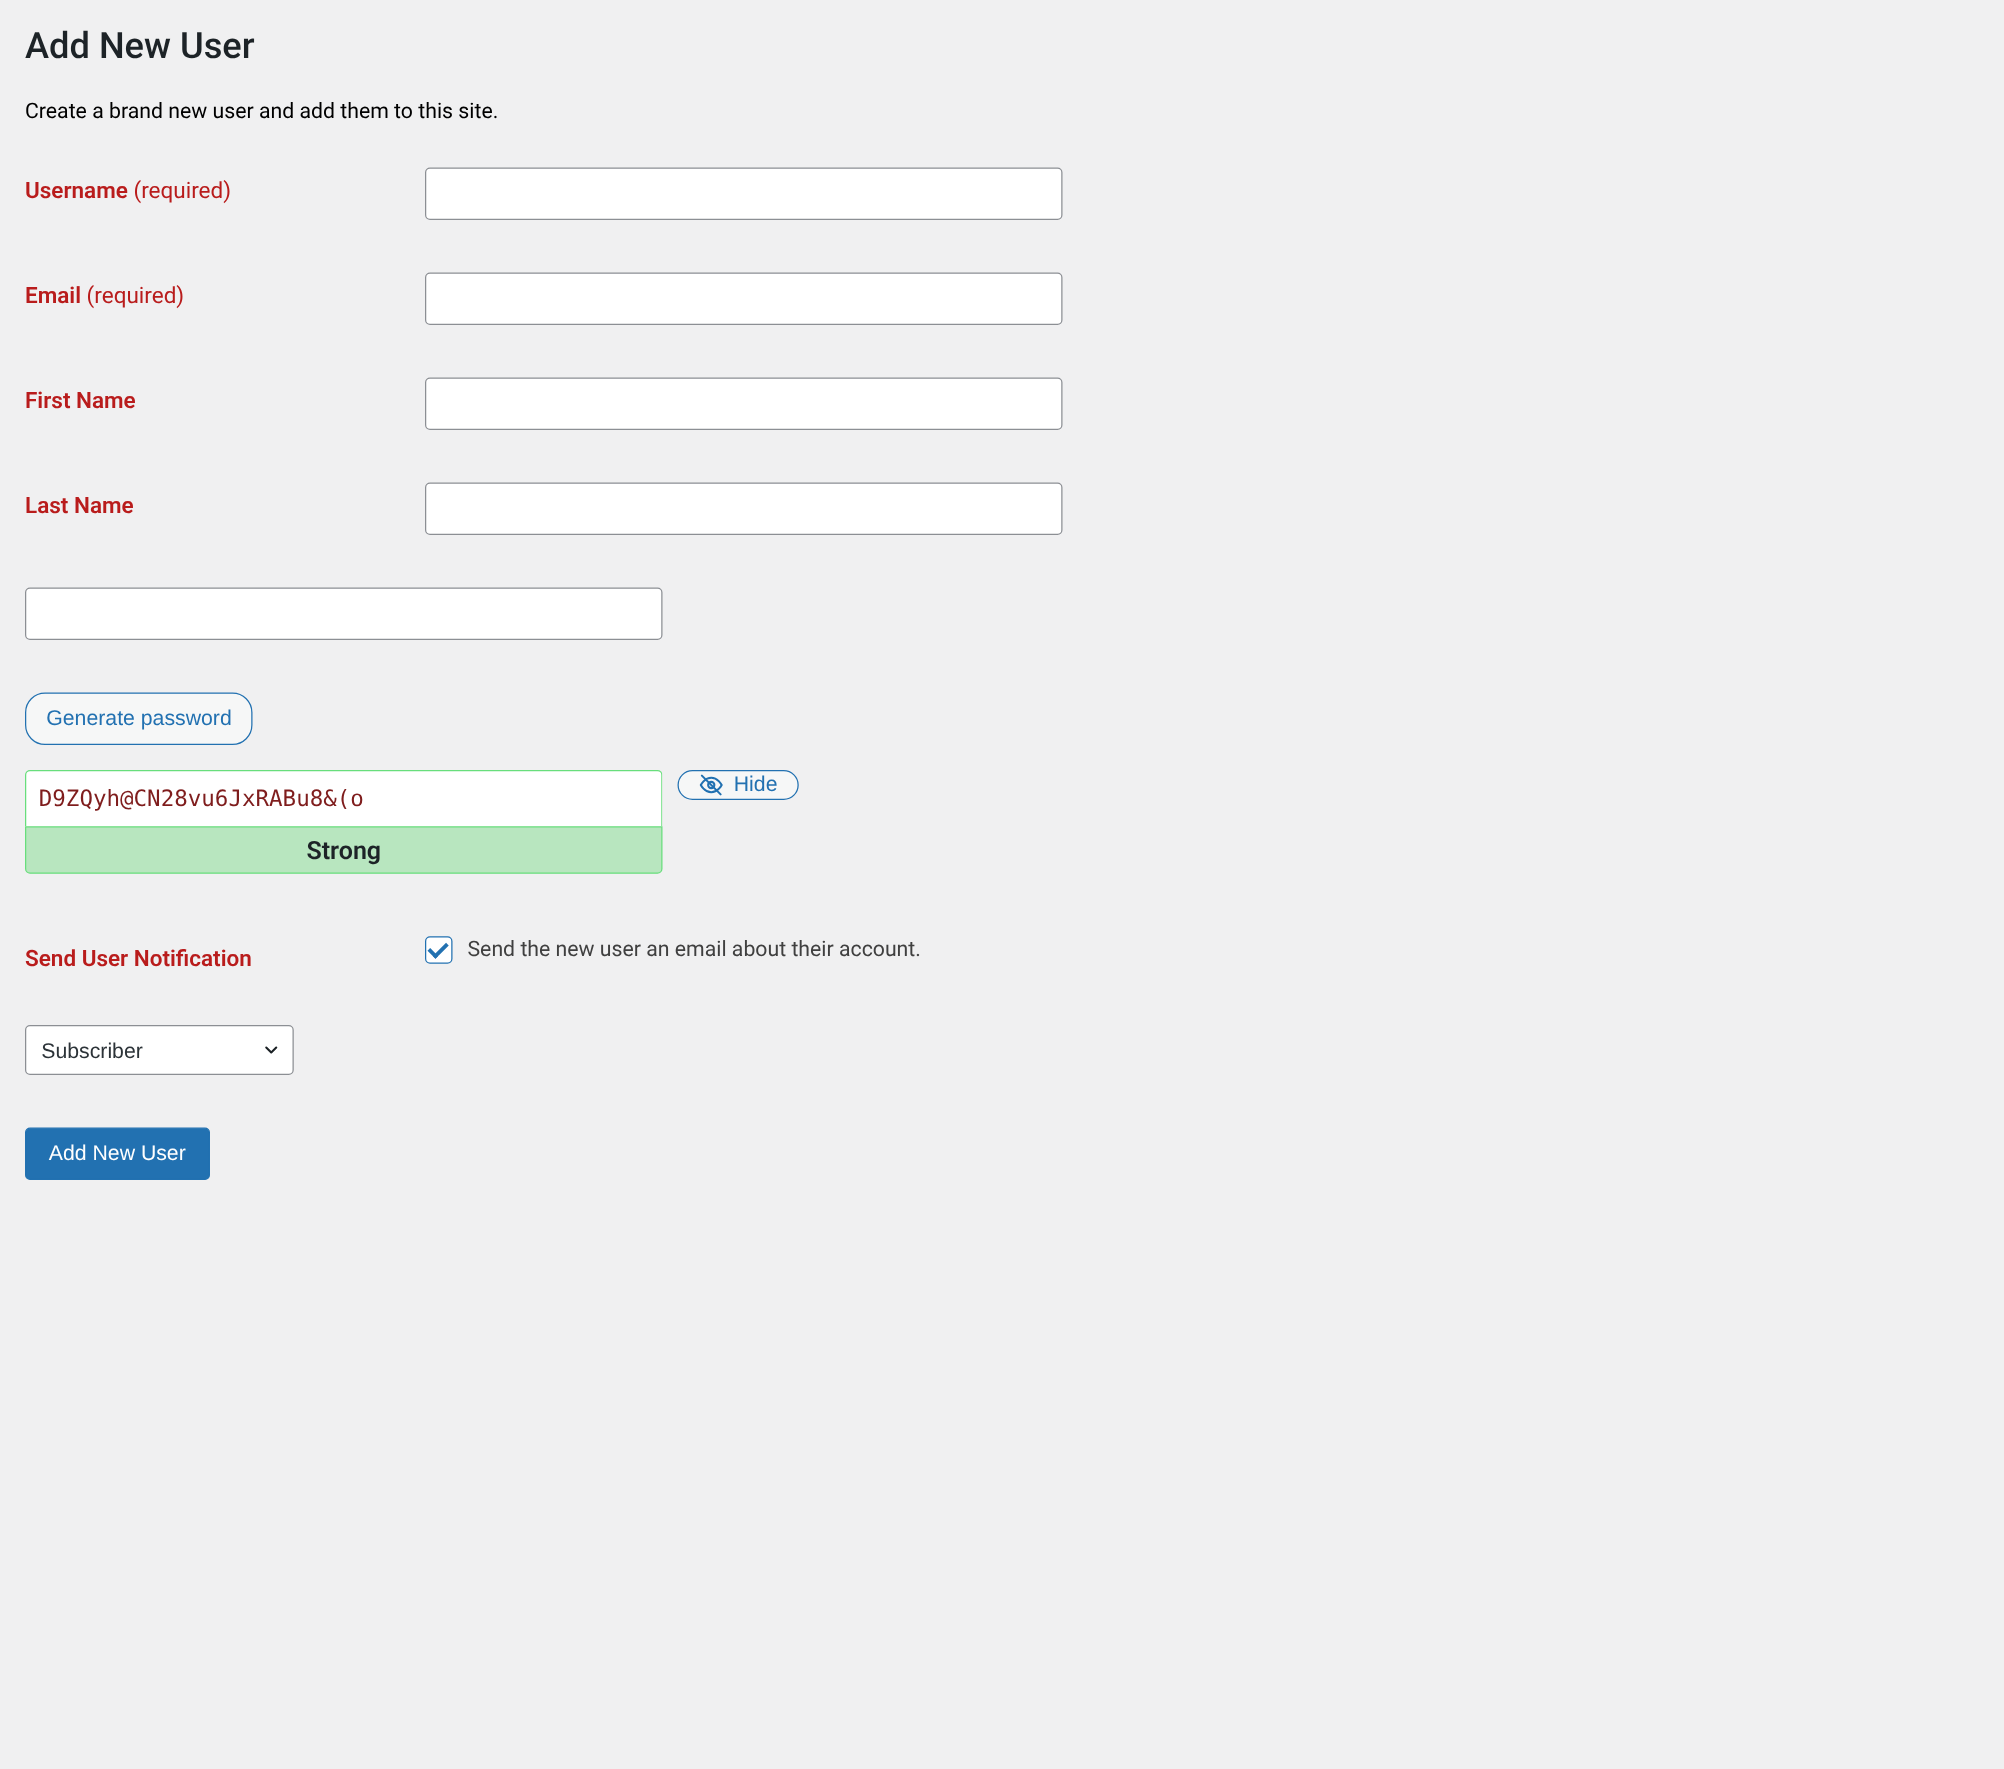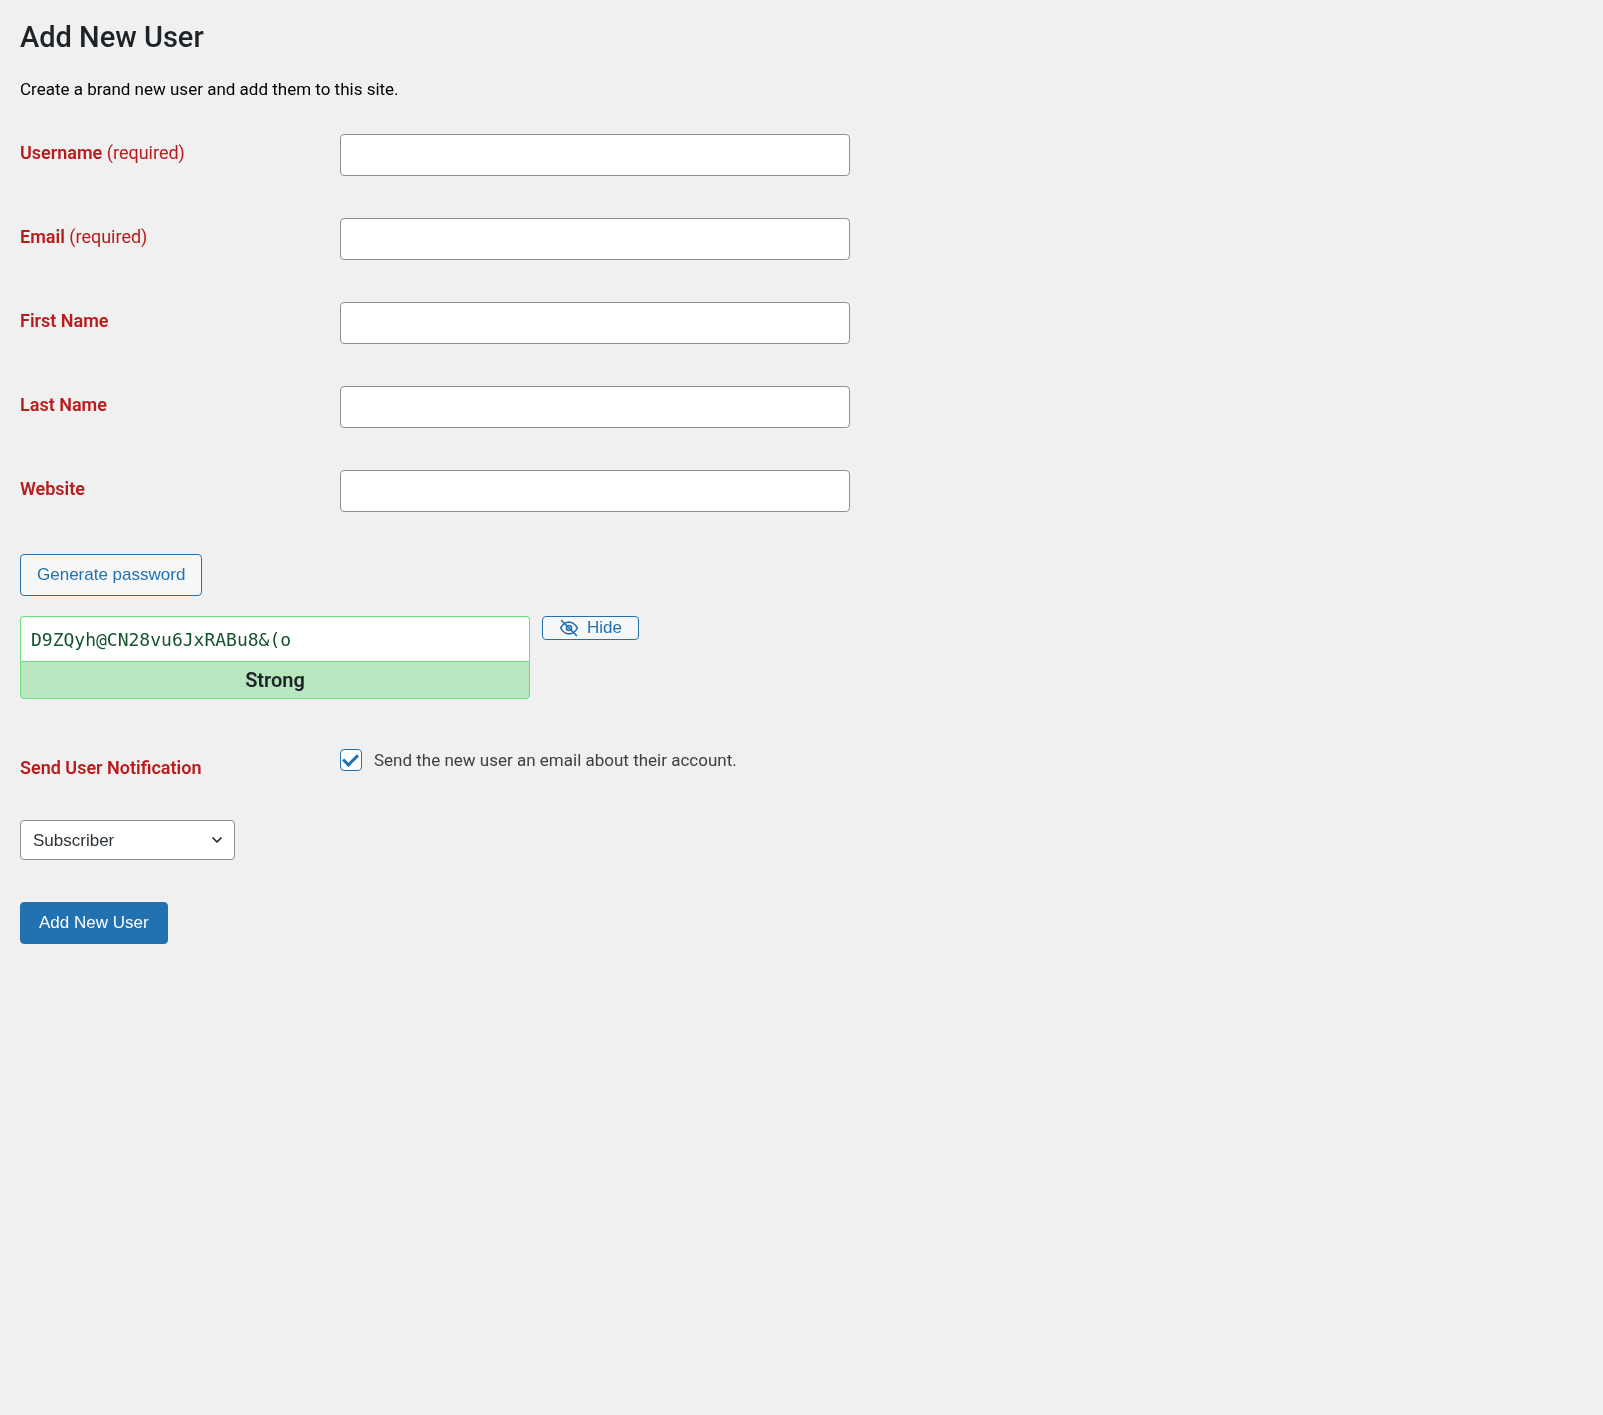--- a/index.html
+++ b/index.html
@@ -59,21 +59,21 @@
     }
     .btn-secondary {
       display: inline-flex;
       align-items: center;
       gap: 8px;
       padding: 8px 16px;
       font-size: 17px;
       color: #2271b1;
       background: #f6f7f7;
       border: 1px solid #2271b1;
-      border-radius: 4px;
+      border-radius: 16px;
       cursor: pointer;
       height: 42px;
     }
     .btn-primary {
       display: inline-block;
       padding: 10px 18px;
       font-size: 17px;
       color: #fff;
       background: #2271b1;
       border: 1px solid #2271b1;
@@ -98,21 +98,21 @@
     .password-input {
       width: 100%;
       height: 42px;
       padding: 22px 10px;
       font-size: 18px;
       font-family: Menlo, Consolas, monospace;
       border: 1px solid #68de7c;
       border-bottom: none;
       border-radius: 4px 4px 0 0;
       background: #fff;
-      color: #14532d;
+      color: #7f1d1d;
     }
     .password-strength {
       width: 100%;
       height: 38px;
       background: #b8e6bf;
       border: 1px solid #68de7c;
       border-radius: 0 0 4px 4px;
       display: flex;
       align-items: center;
       justify-content: center;
@@ -234,21 +234,20 @@
 </div>
 
 <div class="form-row">
   <label class="form-label">Last Name</label>
   <div class="form-control-area">
     <input type="text" class="text-input" value="" style="">
   </div>
 </div>
 
 <div class="form-row">
-  <label class="form-label">Website</label>
   <div class="form-control-area">
     <input type="text" class="text-input" value="" style="">
   </div>
 </div>
 
 <div class="form-row password-row">
   <div class="form-control-area password-block">
     <button type="button" class="btn-secondary" style="width:fit-content">Generate password</button>
     <div class="password-input-row">
       <div class="password-input-wrap">

